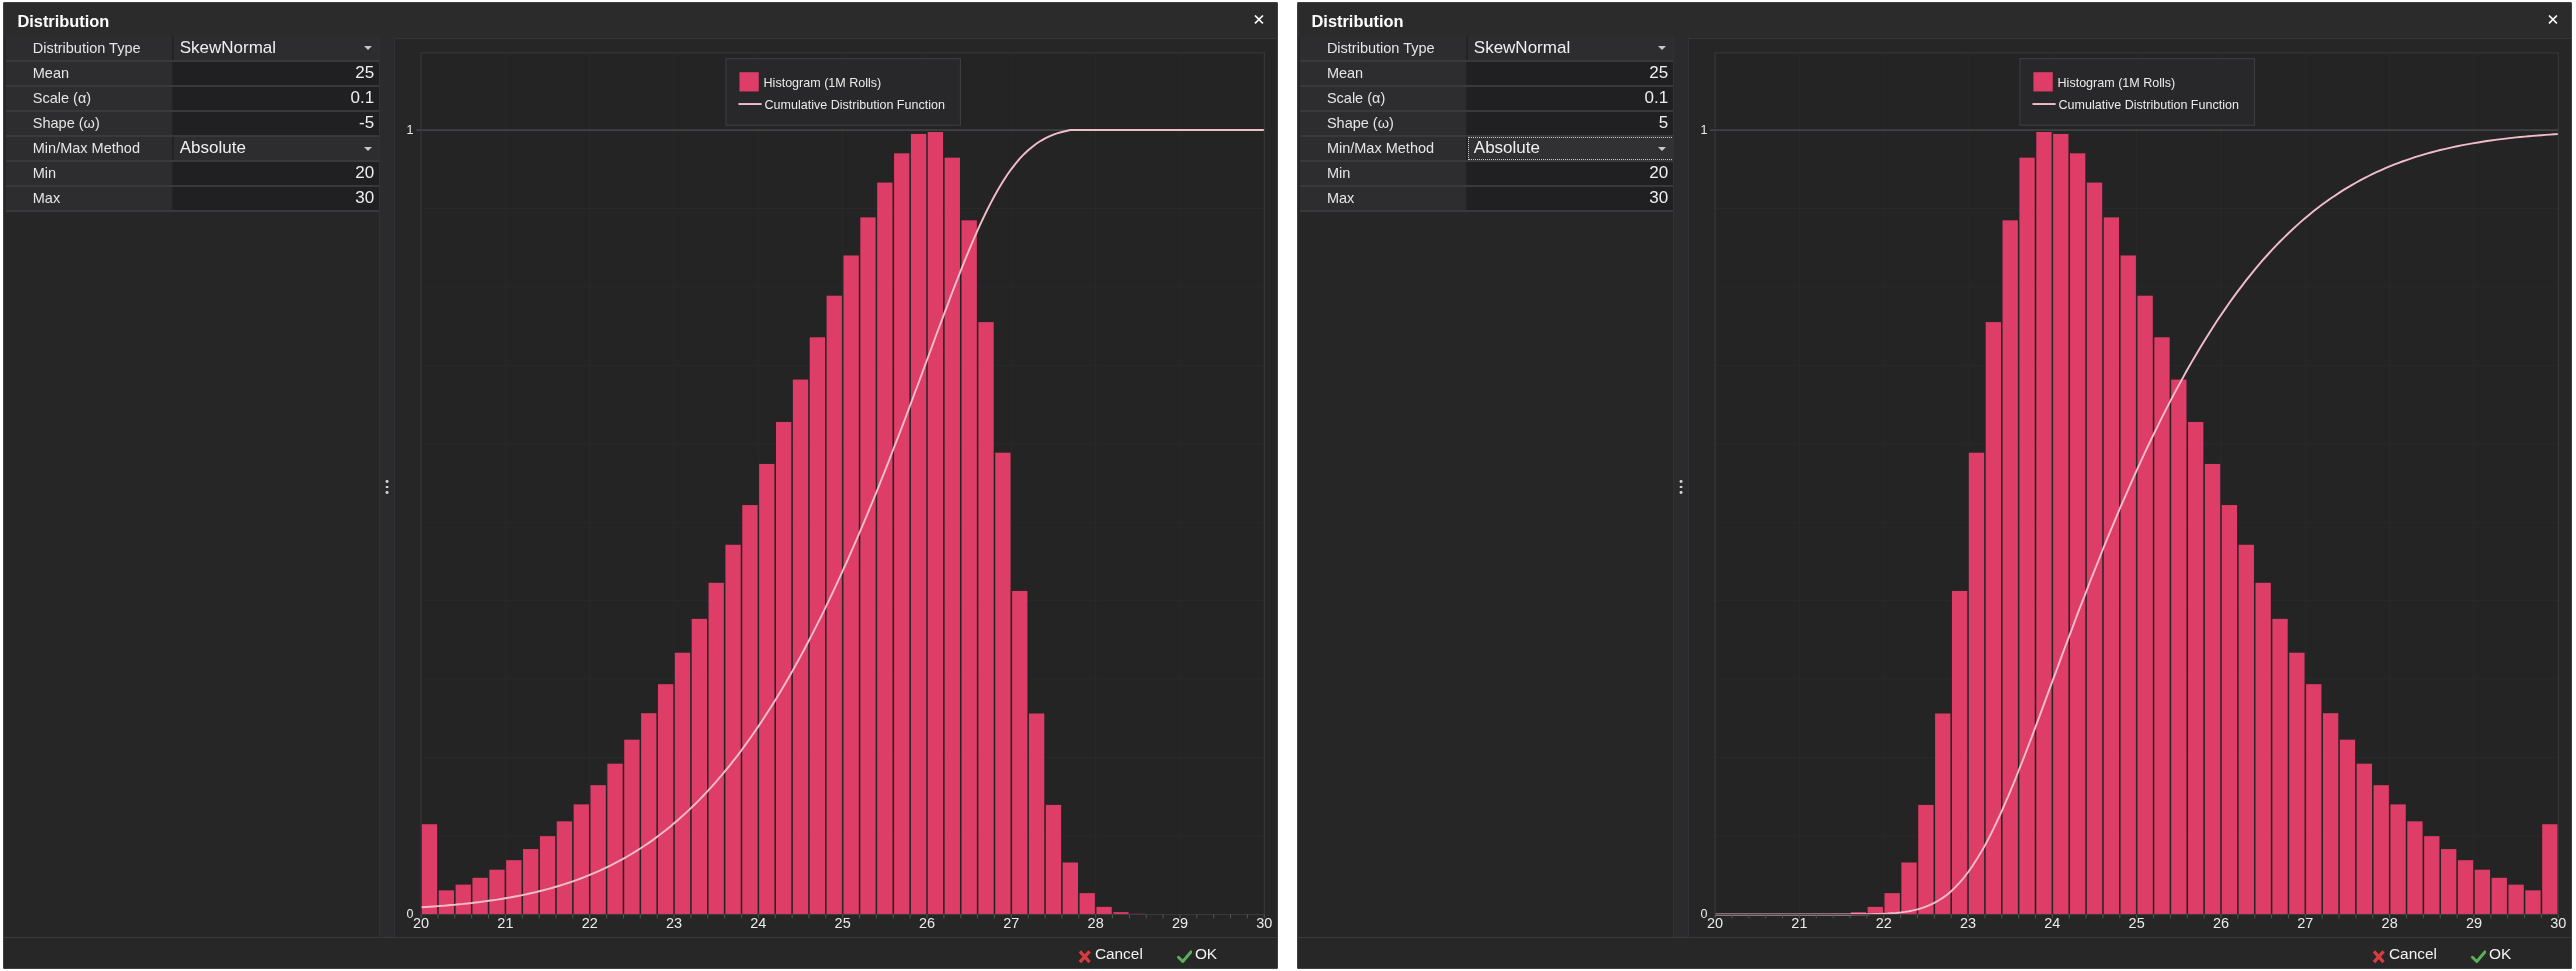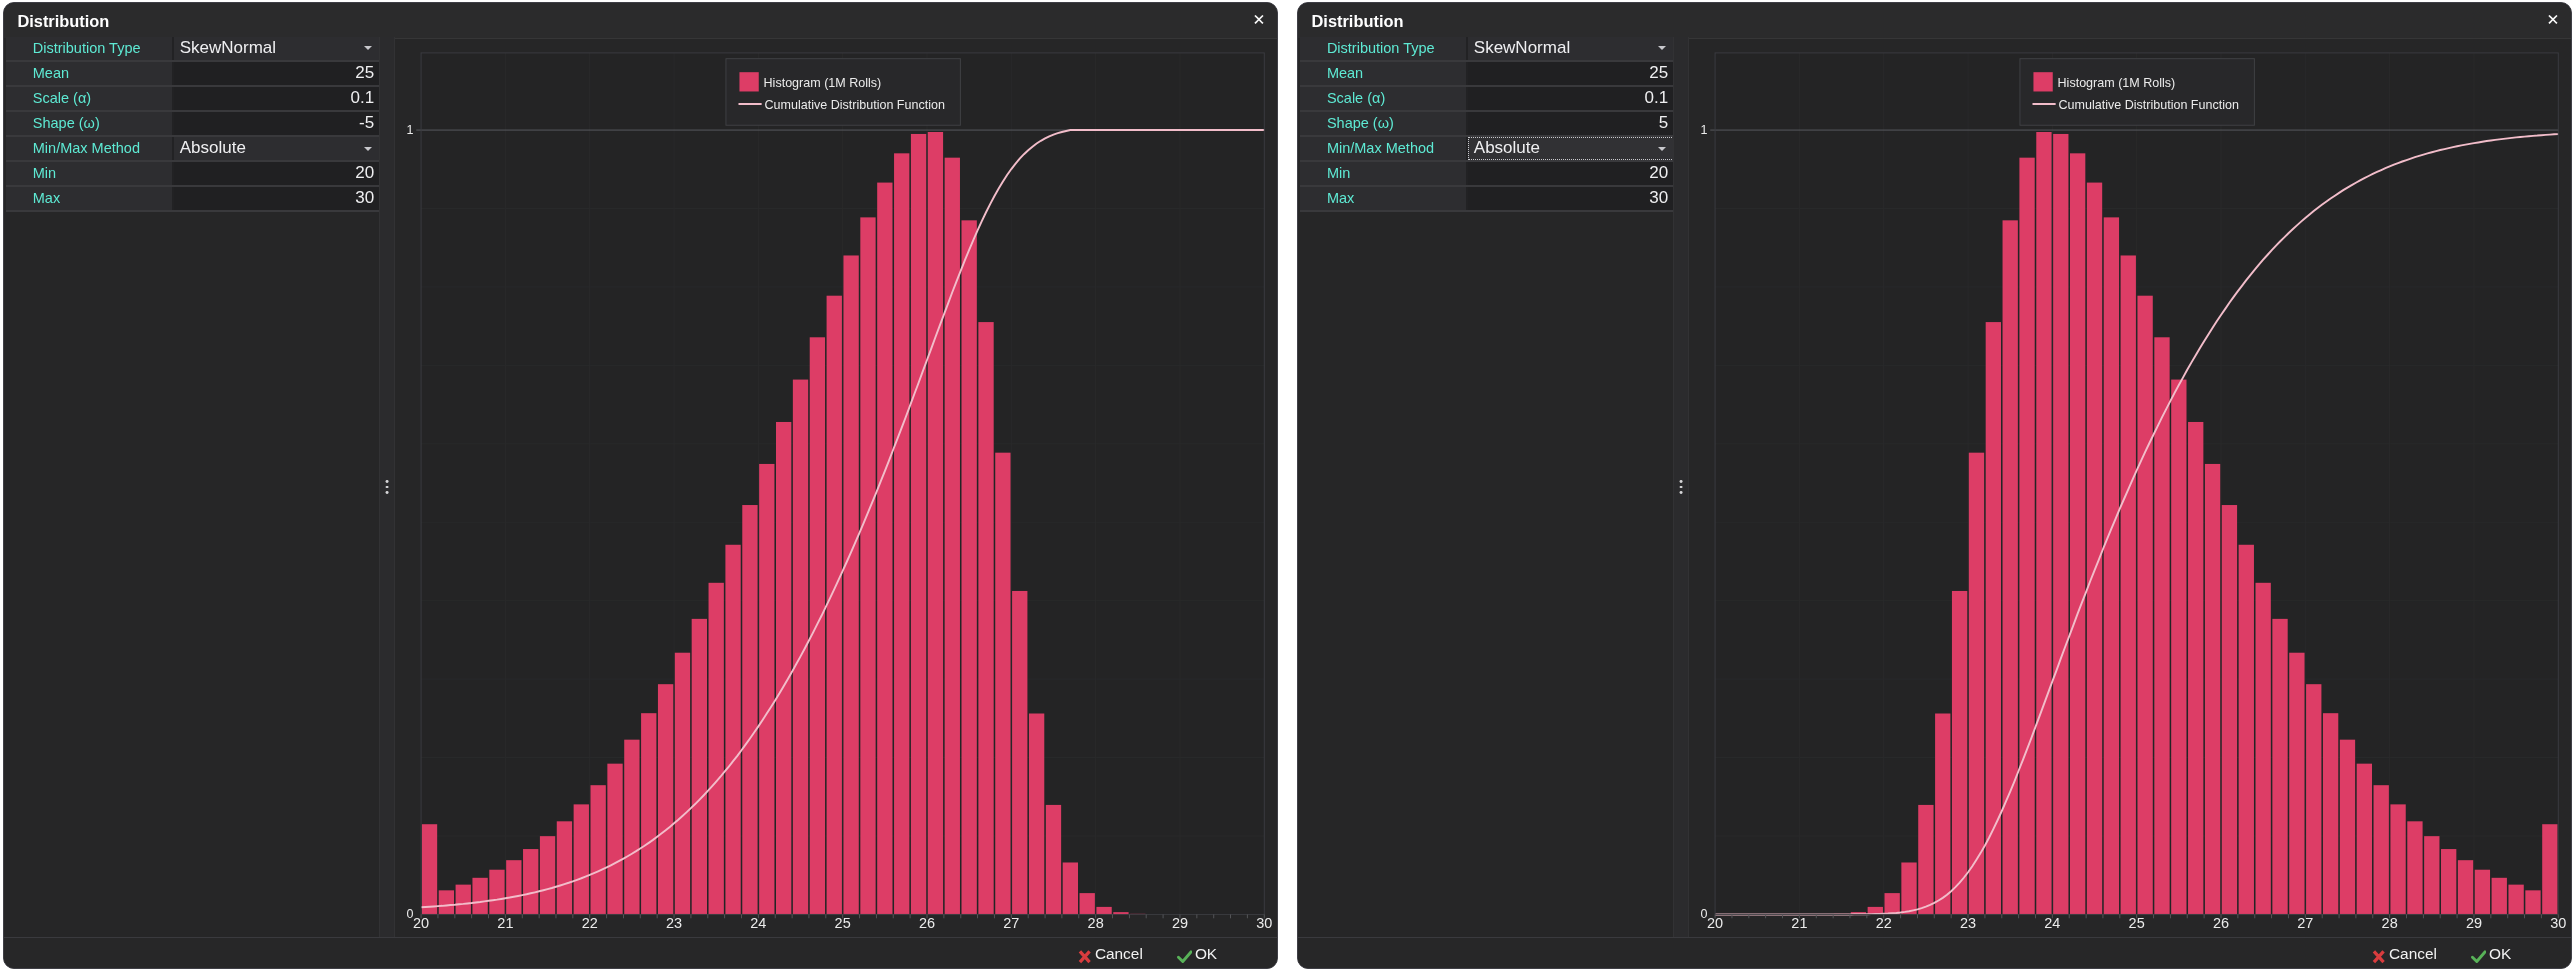--- a/index.html
+++ b/index.html
@@ -1,21 +1,21 @@
 <!DOCTYPE html>
 <html><head><meta charset="utf-8"><style>
 *{margin:0;padding:0;box-sizing:border-box}
 html,body{width:2576px;height:972px;background:#fff;font-family:"Liberation Sans",sans-serif;overflow:hidden}
-.dlg{position:absolute;top:1.9px;width:1275px;height:967px;background:#262627;border:1px solid #3f3f46;border-radius:11px;overflow:hidden}
+.dlg{position:absolute;top:1.9px;width:1275px;height:967px;background:#262627;border:1px solid #3f3f46;border-radius:1px;overflow:hidden}
 .tbar{position:absolute;left:0;top:0;width:100%;height:36px;background:#2b2b2c;border-bottom:1px solid #363637}
 .ttl{position:absolute;left:13.5px;top:8.7px;font-size:16.4px;font-weight:bold;color:#fff}
 .cls{position:absolute;right:11.6px;top:7.7px;font-size:15.4px;color:#fdfdfd}
 .formbg{position:absolute;left:0;top:35px;width:375px;height:900px;background:#262627}
 .rsep{position:absolute;left:1.9px;width:374px;height:1.9px;background:#39393c}
-.lab{position:absolute;left:1.9px;width:168px;background:#2d2d30;border-right:2.9px solid #222224;color:#5eead4;font-size:14.5px}
+.lab{position:absolute;left:1.9px;width:168px;background:#2d2d30;border-right:2.9px solid #222224;color:#e5e5e5;font-size:14.5px}
 .lab span{position:absolute;left:27px;top:50%;transform:translateY(-50%)}
 .val{position:absolute;left:170px;width:206px;color:#efeff1;font-size:17px}
 .val.combo{background:#2d2d30}
 .val.num{background:#202022}
 .val.focus{outline:1px dotted #c9c9cd;outline-offset:-1px;background:#313134}
 .cv{position:absolute;left:5.8px;top:50%;transform:translateY(-50%)}
 .nv{position:absolute;right:5.8px;top:50%;transform:translateY(-50%)}
 .arr{position:absolute;right:7.7px;top:50%;margin-top:-1.9px;width:0;height:0;border-left:4.3px solid transparent;border-right:4.3px solid transparent;border-top:4.3px solid #c8c8cc}
 .split{position:absolute;left:375px;top:34px;width:16.4px;height:900px;background:#2b2b2d;border-left:1px solid #323234;border-right:1px solid #323234}
 .dots{position:absolute;left:50%;top:440px;transform:translateX(-50%)}

